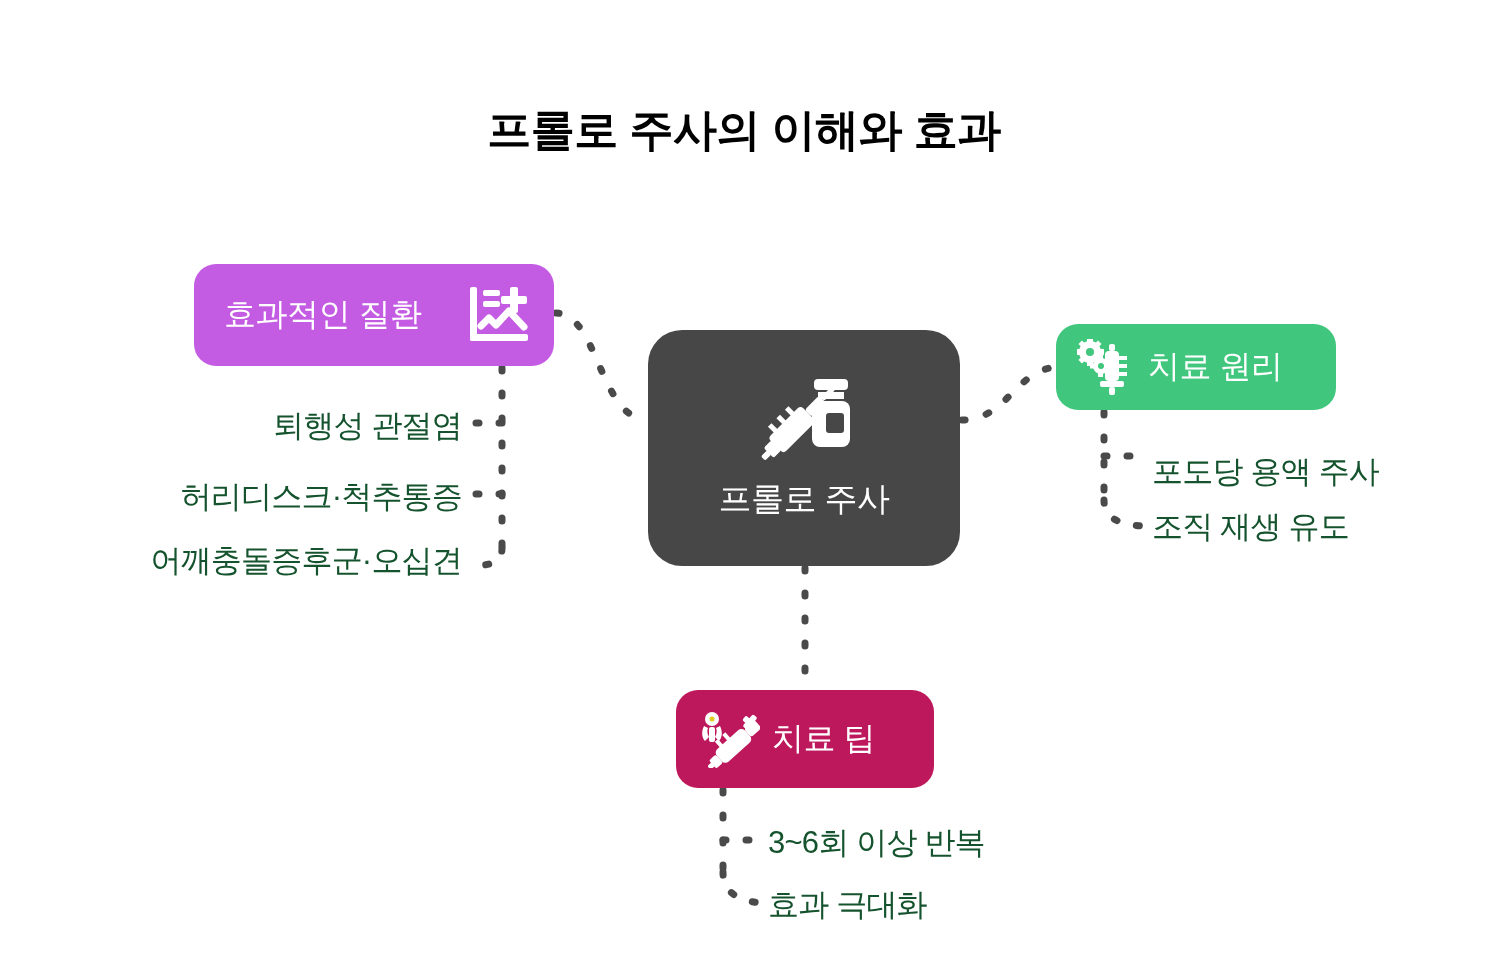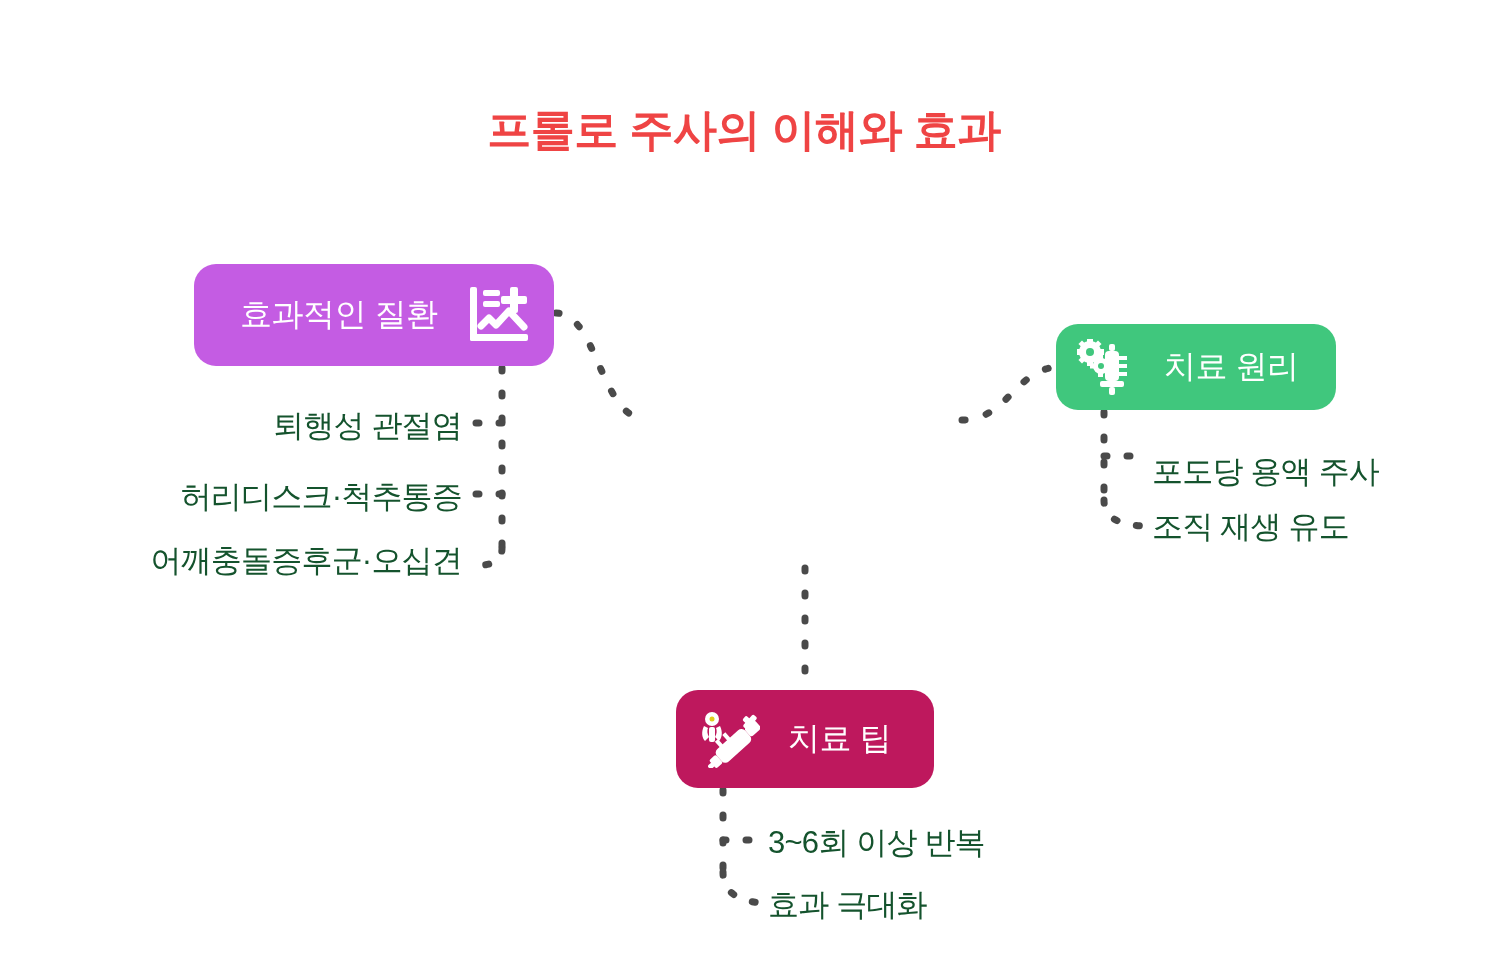--- a/index.html
+++ b/index.html
@@ -24,21 +24,21 @@
     pointer-events: none;
   }
   .title {
     position: absolute;
     left: 0;
     top: 101px;
     width: 1488px;
     text-align: center;
     font-size: 44px;
     font-weight: bold;
-    color: #ef4444;
+    color: #000000;
     letter-spacing: -0.5px;
     white-space: nowrap;
   }
   
   .center-node {
     position: absolute;
     left: 648px;
     top: 330px;
     width: 312px;
     height: 236px;
@@ -68,21 +68,20 @@
     align-items: center;
     border-radius: 22px;
     box-sizing: border-box;
   }
   .pill .label {
     color: #ffffff;
     font-size: 32px;
     font-weight: 500;
     letter-spacing: -0.5px;
     white-space: nowrap;
-    margin-left: 16px;
   }
   .pill .ico {
     flex: none;
   }
   #pill-purple {
     left: 194px;
     top: 264px;
     width: 360px;
     height: 102px;
     background: #c45ce3;
@@ -149,20 +148,41 @@
       <path d="M1104,456 L1140,456"></path>
       <path d="M1104,500 C1104,518 1118,524 1142,526"></path>
 
       <path d="M723,840 L757,840"></path>
       <path d="M723,872 C723,892 737,900 760,903"></path>
     </g>
   </svg>
 
   <div class="title">프롤로 주사의 이해와 효과</div>
 
+  <div class="center-node">
+    <svg class="ico" viewBox="0 0 104 96" xmlns="http://www.w3.org/2000/svg" fill="#ffffff">
+
+      <rect x="62" y="4" width="34" height="11" rx="4"></rect>
+      <rect x="66" y="17" width="26" height="7"></rect>
+      <rect x="60" y="26" width="38" height="46" rx="8"></rect>
+      <rect x="74" y="38" width="18" height="20" rx="3" fill="#474747"></rect>
+
+      <g transform="rotate(-45 40 56)">
+        <rect x="18" y="44" width="46" height="22" rx="4"></rect>
+        <rect x="8" y="48" width="11" height="14" rx="2"></rect>
+        <rect x="0" y="52" width="9" height="6" rx="2"></rect>
+        <rect x="64" y="50" width="20" height="10" rx="3"></rect>
+        <rect x="84" y="52.5" width="16" height="5" rx="2"></rect>
+        <rect x="26" y="36" width="5" height="10"></rect>
+        <rect x="38" y="36" width="5" height="10"></rect>
+        <rect x="50" y="36" width="5" height="10"></rect>
+      </g>
+    </svg>
+    <div class="center-label">프롤로 주사</div>
+  </div>
 
   <div class="pill" id="pill-purple">
     <span class="label">효과적인 질환</span>
     <svg class="ico" viewBox="0 0 64 60" xmlns="http://www.w3.org/2000/svg" fill="#ffffff">
 
       <rect x="2" y="2" width="7" height="54" rx="2"></rect>
       <rect x="2" y="49" width="58" height="7" rx="2"></rect>
 
       <rect x="15" y="5" width="17" height="6" rx="2"></rect>
       <rect x="15" y="16" width="17" height="6" rx="2"></rect>

